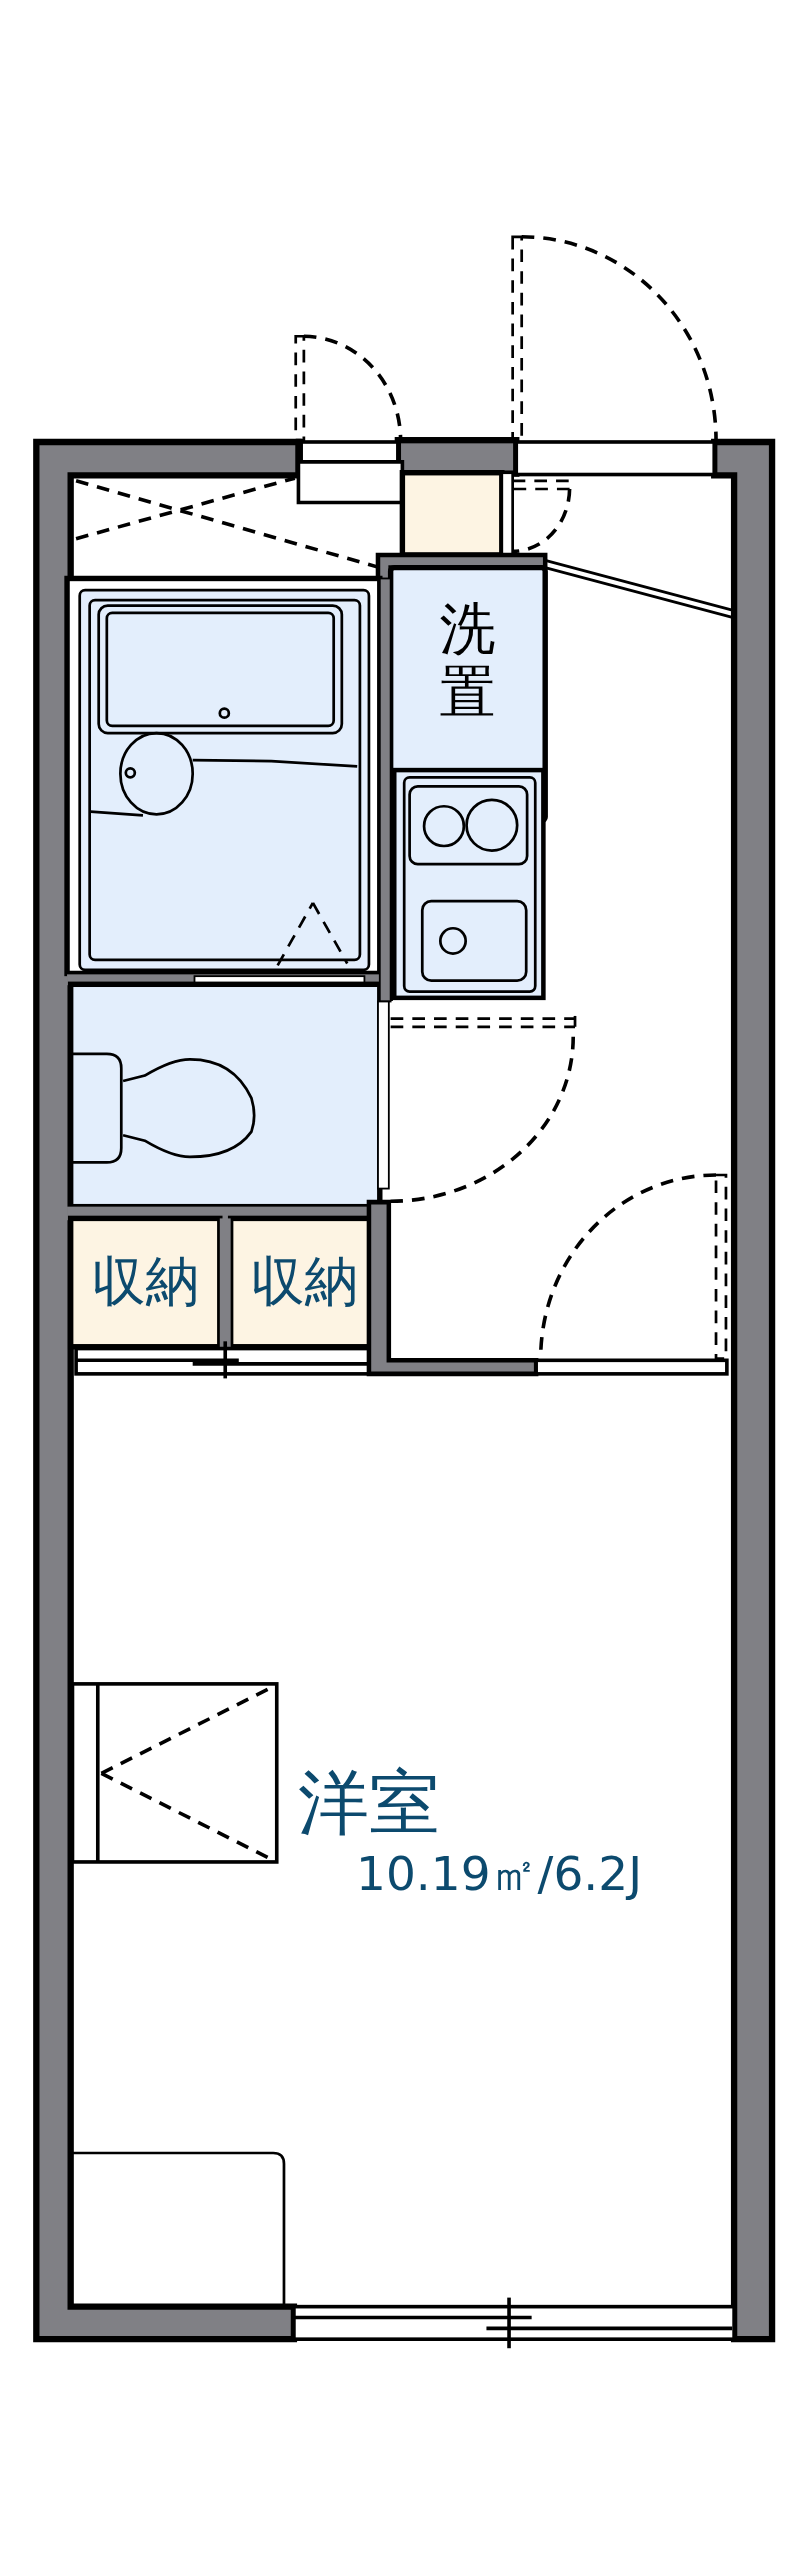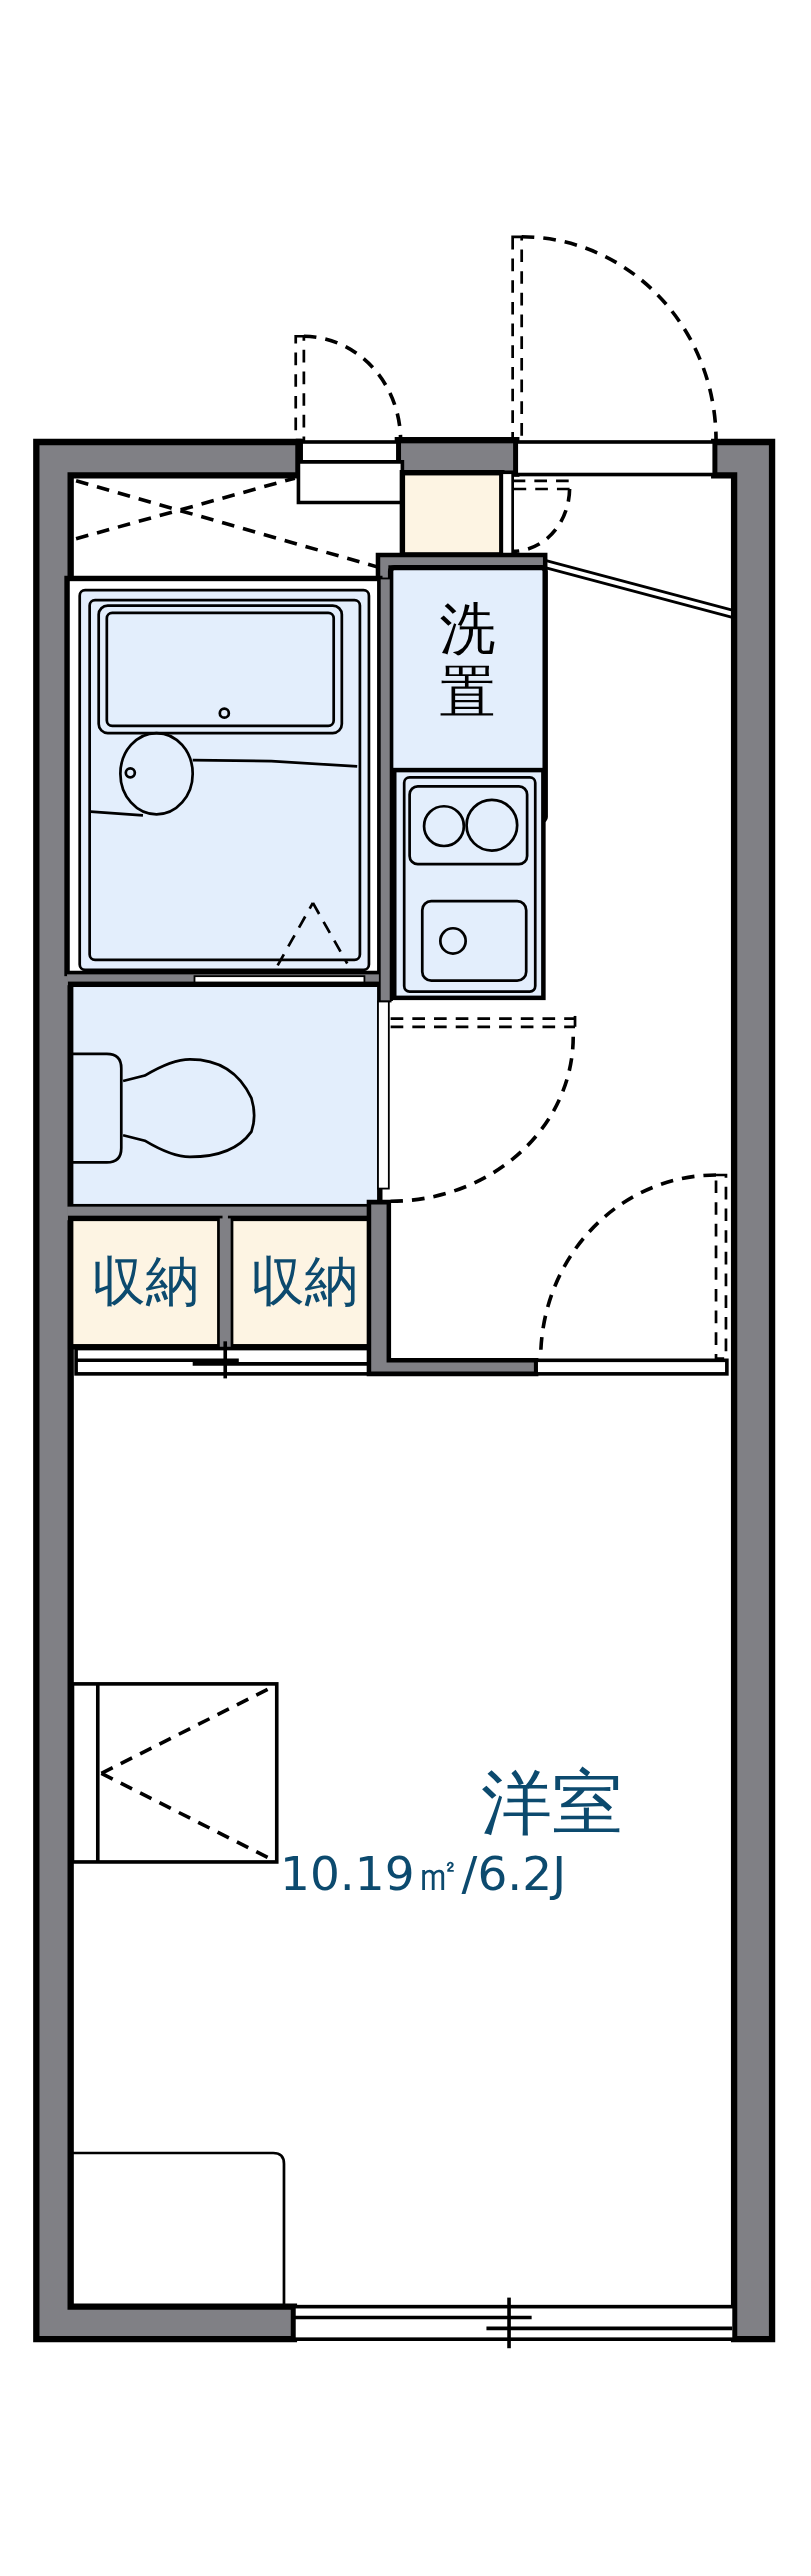--- a/index.html
+++ b/index.html
@@ -147,15 +147,15 @@
 </svg>
 
 <div class="v-label" style="left:390px; top:598px; width:155px; font-size:56px;">
   <div>洗</div>
   <div>置</div>
 </div>
 
 <div class="label" style="left:71px; top:1255px; width:149px; text-align:center; font-size:54px;">収納</div>
 <div class="label" style="left:230px; top:1255px; width:149px; text-align:center; font-size:54px;">収納</div>
 
-<div class="label" style="left:298px; top:1767px; width:325px; text-align:right; font-size:71px;">洋室</div>
-<div class="label" style="left:280px; top:1850px; width:362px; text-align:left; font-size:47px;">10.19㎡/6.2J</div>
+<div class="label" style="left:298px; top:1767px; width:325px; text-align:left; font-size:71px;">洋室</div>
+<div class="label" style="left:280px; top:1850px; width:362px; text-align:right; font-size:47px;">10.19㎡/6.2J</div>
 
 
 </body></html>

